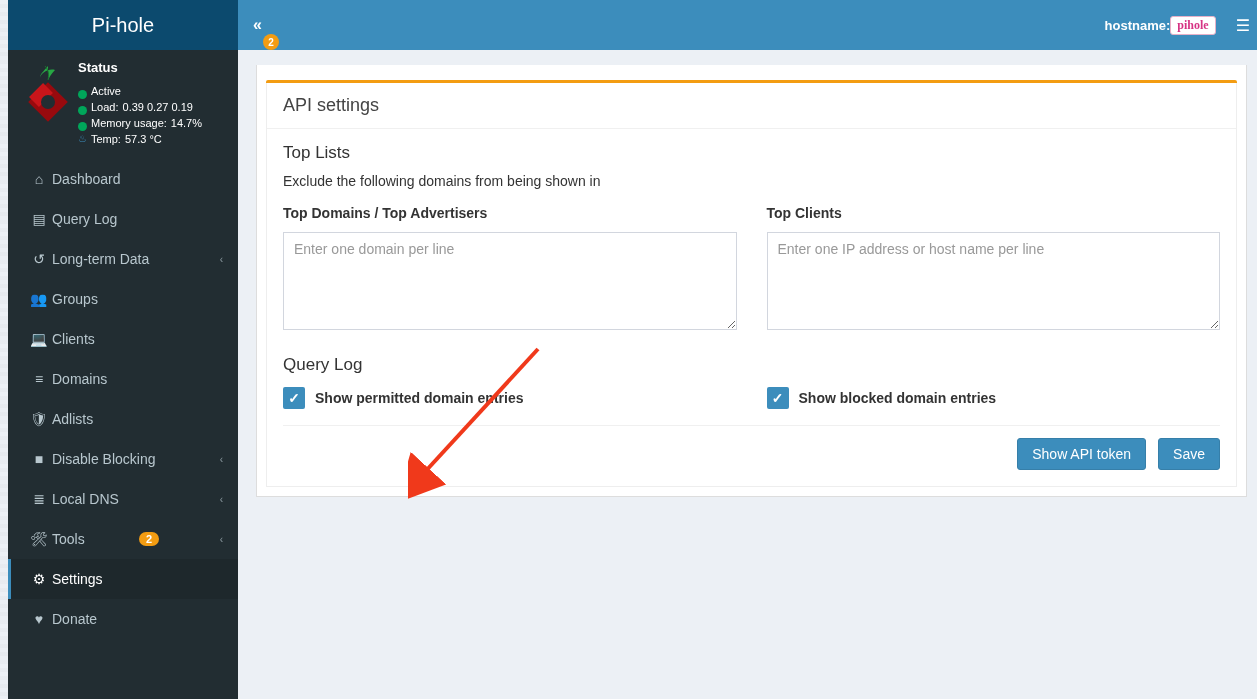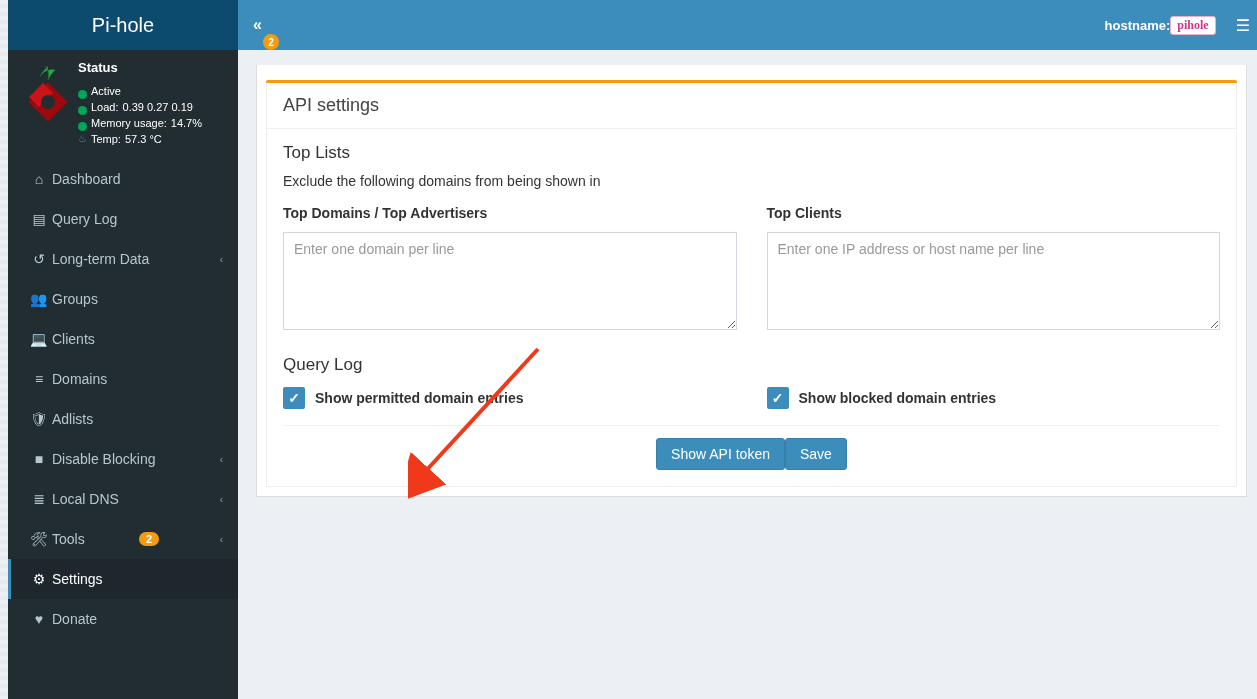--- a/index.html
+++ b/index.html
@@ -233,21 +233,22 @@
     width: 22px; height: 22px;
     background: #3c8dbc;
     display: inline-flex; align-items: center; justify-content: center;
     color: #fff; font-size: 14px;
     border-radius: 2px;
   }
 
   .panel-footer {
     padding: 12px 16px 16px 16px;
     display: flex;
-    justify-content: center;
+    justify-content: flex-end;
+    gap: 12px;
   }
   .btn {
     background: #3c8dbc;
     color: #fff;
     border: 1px solid #367fa9;
     padding: 7px 14px;
     font-size: 14px;
     border-radius: 3px;
     cursor: pointer;
   }

